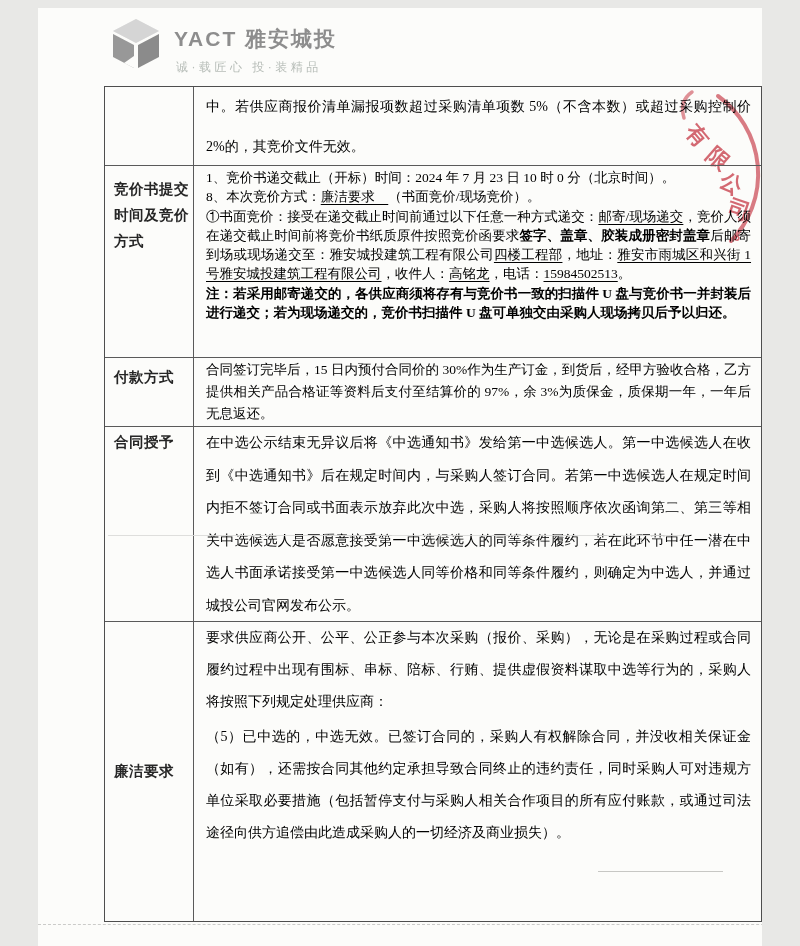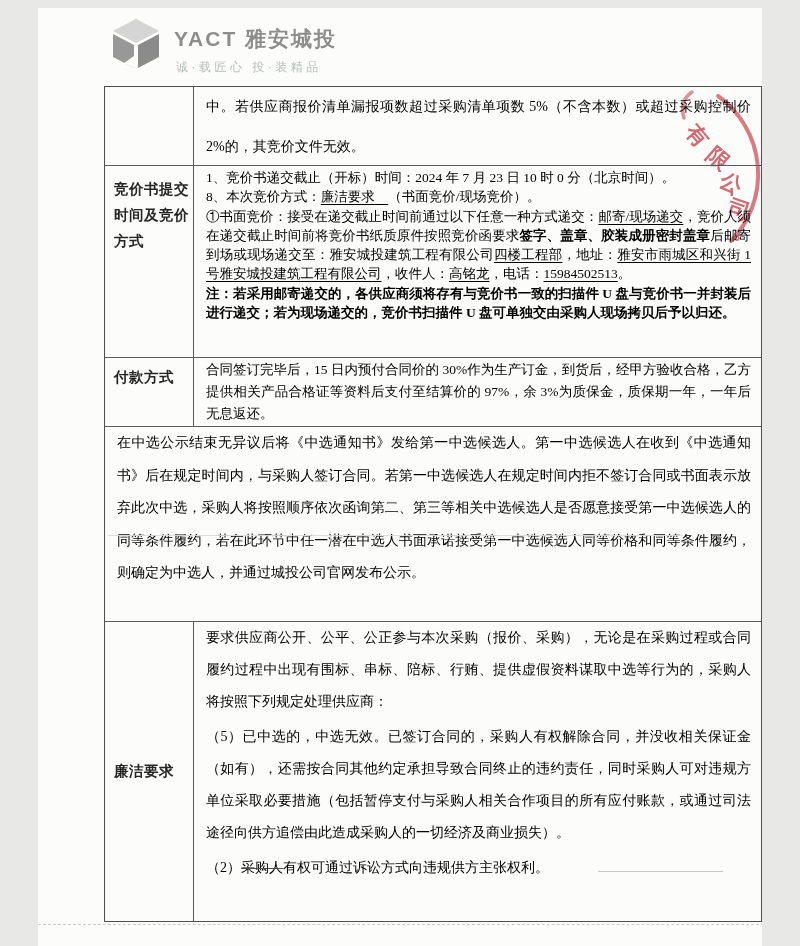--- a/index.html
+++ b/index.html
@@ -130,31 +130,31 @@
     </div>
 
     <div class="trow r3">
       <div class="hcell">付款方式</div>
       <div class="ccell">
           <p><span>合同签订完毕后，15 日内预付合同价的 30%作为生产订金，到货后，经甲方验收合格，乙方提供相关产品合格证等资料后支付至结算价的 97%，余 3%为质保金，质保期一年，一年后无息返还。</span></p>
         </div>
     </div>
 
     <div class="trow r4">
+      <div class="hcell">合同授予</div>
       <div class="ccell">
           <p><span>在中选公示结束无异议后将《中选通知书》发给第一中选候选人。第一中选候选人在收到《中选通知书》后在规定时间内，与采购人签订合同。若第一中选候选人在规定时间内拒不签订合同或书面表示放弃此次中选，采购人将按照顺序依次函询第二、第三等相关中选候选人是否愿意接受第一中选候选人的同等条件履约，若在此环节中任一潜在中选人书面承诺接受第一中选候选人同等价格和同等条件履约，则确定为中选人，并通过城投公司官网发布公示。</span></p>
         </div>
     </div>
 
     <div class="trow r5">
       <div class="hcell">廉洁要求</div>
       <div class="ccell">
           <p><span>要求供应商公开、公平、公正参与本次采购（报价、采购），无论是在采购过程或合同履约过程中出现有围标、串标、陪标、行贿、提供虚假资料谋取中选等行为的，采购人将按照下列规定处理供应商：</span></p>
           <p><span>（5）已中选的，中选无效。已签订合同的，采购人有权解除合同，并没收相关保证金（如有），还需按合同其他约定承担导致合同终止的违约责任，同时采购人可对违规方单位采取必要措施（包括暂停支付与采购人相关合作项目的所有应付账款，或通过司法途径向供方追偿由此造成采购人的一切经济及商业损失）。</span></p>
-          <p><span>（2）</span><span class="strike">采购人</span><span>有权可通过诉讼方式向违规供方主张权利。</span></p>
         </div>
     </div>
 
   </div>
 
   <div class="artifact art-1"></div>
   <div class="artifact art-2"></div>
   <div class="artifact art-3"></div>
   <div class="artifact art-4"></div>
 

